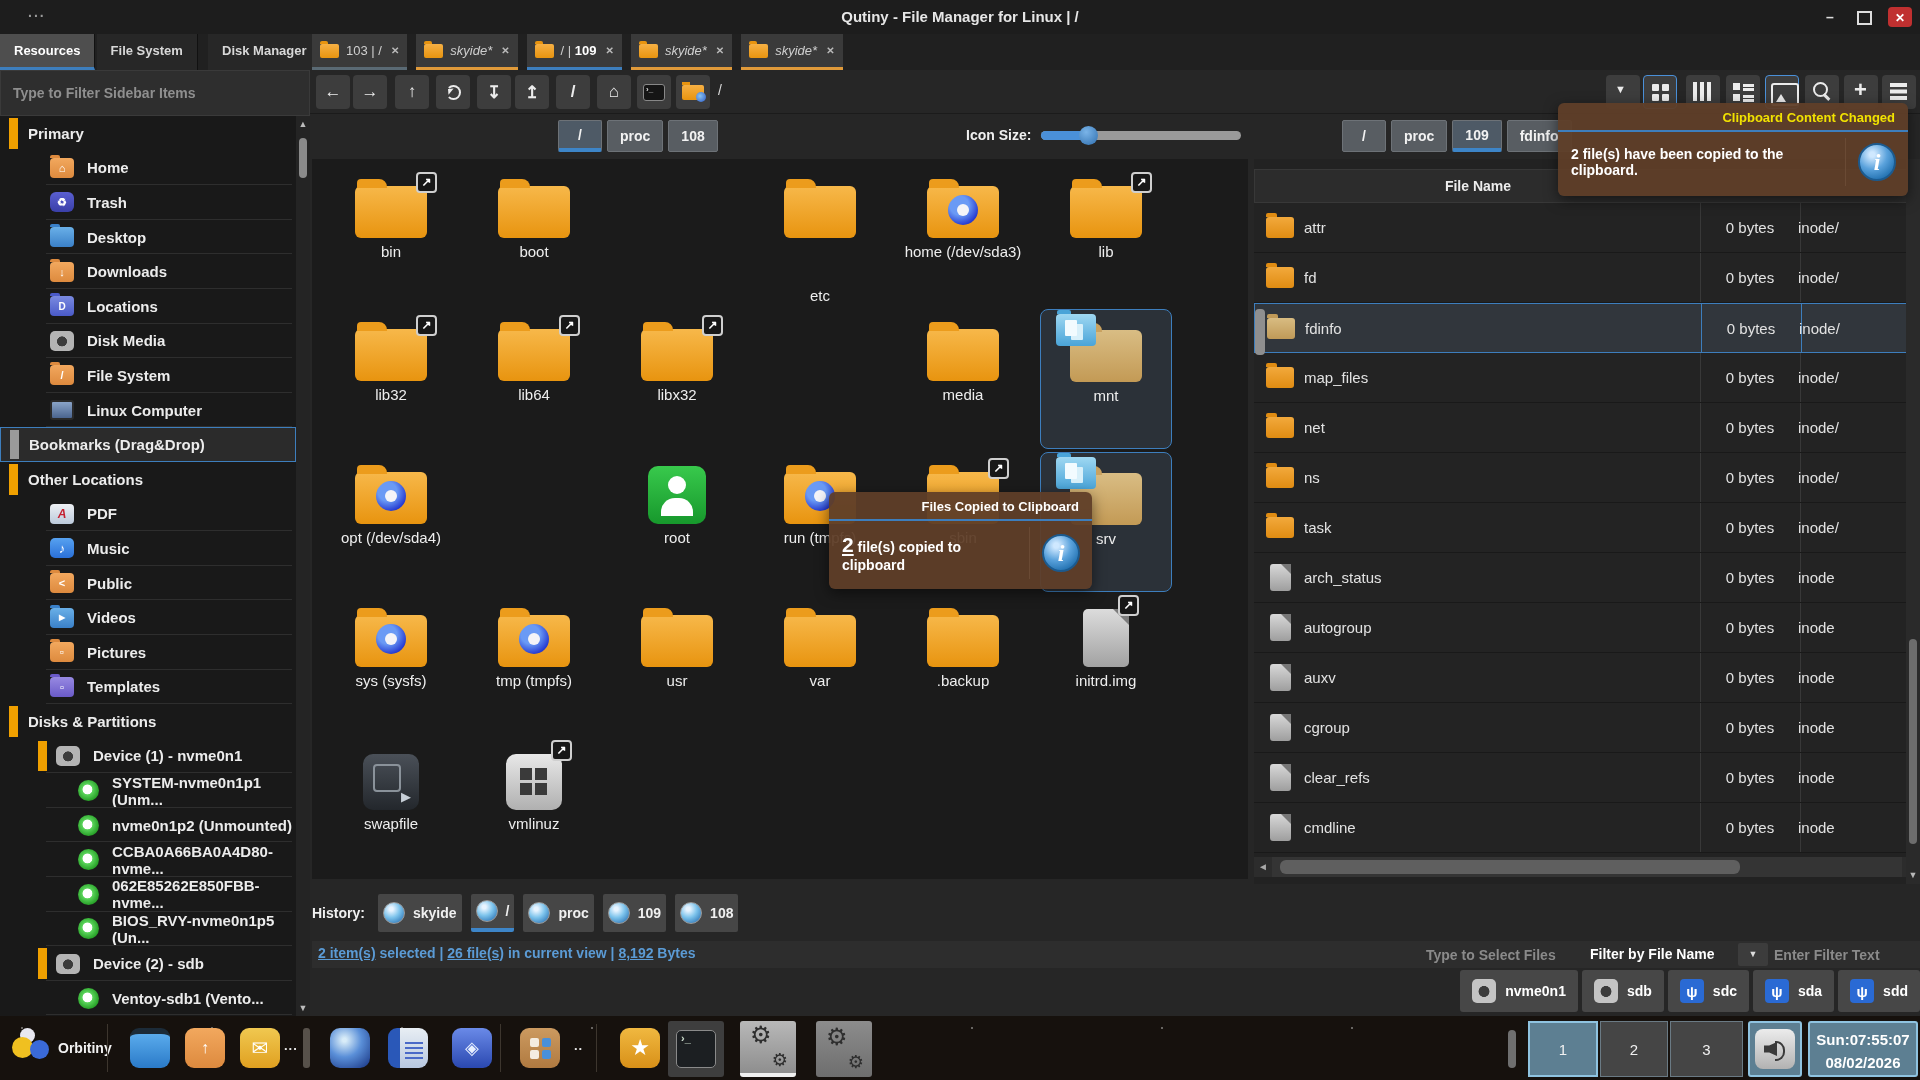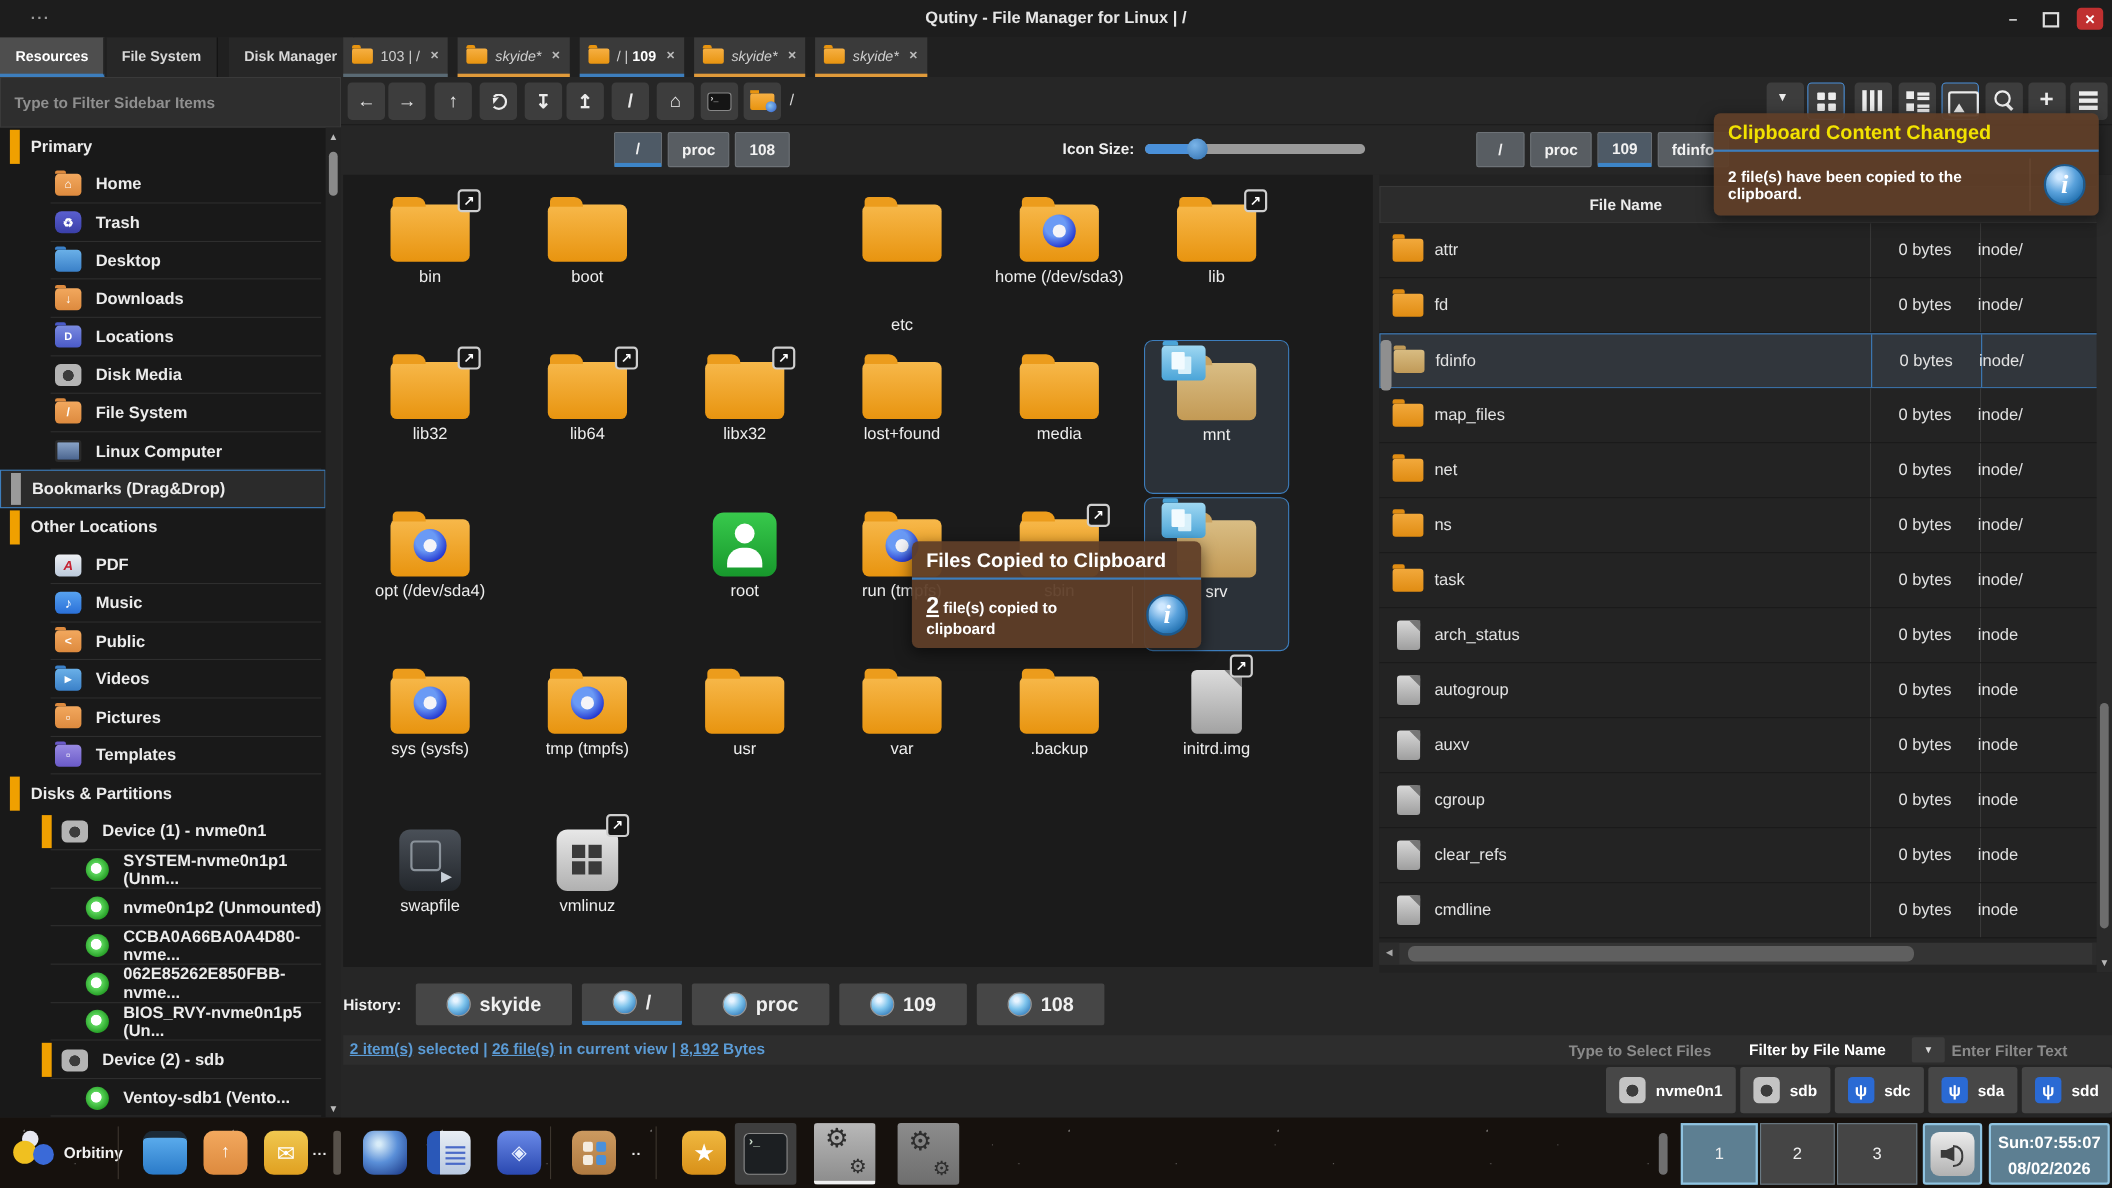--- a/index.html
+++ b/index.html
@@ -191,40 +191,40 @@
   #rp-vthumb { position:absolute; left:1px; top:150px; width:10px; height:46px; background:#8f8f8f; border-radius:4px; }
   #rp-hscroll { position:absolute; left:0; top:698px; width:666px; height:20px; background:#343434; }
   #rp-hscroll .harr { position:absolute; top:0; width:18px; height:20px; color:#a8a8a8; font-size:10px; text-align:center; line-height:20px; background:#2c2c2c;}
   #rp-hscroll .hthumb { position:absolute; left:26px; top:3px; width:460px; height:14px; background:#5f5f5f; border-radius:6px; }
   #v-scroll { position:absolute; left:1906px; top:159px; width:14px; height:725px; background:#2a2a2a; }
   #v-scroll .thumb { position:absolute; left:3px; top:480px; width:8px; height:205px; background:#6d6d6d; border-radius:4px; }
   #v-scroll .arr { position:absolute; left:0; bottom:4px; width:14px; color:#b8b8b8; font-size:9px; text-align:center; }
 
   
   .notif { position:absolute; background:rgba(95,62,40,0.95); border-radius:6px; box-shadow:0 4px 14px rgba(0,0,0,.5); z-index:60; overflow:hidden;}
-  .notif .ntitle { padding:7px 13px 5px; font-size:18px; font-weight:bold; color:#fff; }
+  .notif .ntitle { padding:7px 13px 5px; font-size:13px; font-weight:bold; color:#fff;text-align:right; }
   .notif .ndiv { height:2px; background:#3d7ebd; }
   .notif .nbody { position:relative; display:flex; align-items:center; height:calc(100% - 33px); }
   .notif .ntext { flex:1; padding:0 13px; font-size:14px; font-weight:bold; color:#fff; }
   .notif .nsep { width:1px; height:80%; background:#6a4a34; }
   .notif .nicon-wrap { width:62px; display:flex; align-items:center; justify-content:center; }
   .info-ic { width:38px; height:38px; border-radius:50%; border:2px solid #1c5a8e;
     background:radial-gradient(circle at 36% 28%, #cfe8ff 8%, #5aa2dc 45%, #1a6aaa 85%);
     color:#fff; font-family:"Liberation Serif",serif; font-style:italic; font-weight:bold; font-size:24px;
     display:flex; align-items:center; justify-content:center; }
   #notif-center { left:829px; top:492px; width:263px; height:97px; }
   #notif-center .big2 { font-size:21px; text-decoration:underline; }
   #notif-tr { left:1558px; top:103px; width:350px; height:93px; }
   #notif-tr .ntitle { color:#f2e200; }
 
   
   #history-row { position:absolute; left:312px; top:894px; width:940px; height:38px; display:flex; align-items:center; gap:9px;}
   #history-label { color:#f0f0f0; font-weight:bold; font-size:14px; margin-right:4px; }
-  .hbtn { height:38px; padding:0 28px; background:#464646; border-radius:2px; display:flex; align-items:center; gap:8px;
-    color:#f0f0f0; font-weight:bold; font-size:18px; }
+  .hbtn { height:38px; padding:0 5px; background:#464646; border-radius:2px; display:flex; align-items:center; gap:8px;
+    color:#f0f0f0; font-weight:bold; font-size:14px; }
   .hbtn.active { border-bottom:4px solid #3d85c8; }
   .hglobe { width:22px; height:22px; border-radius:50%; border:1px solid #999;
     background:radial-gradient(circle at 36% 30%, #e8f4ff 10%, #7ec4ec 45%, #2a72b4 90%); }
   #status-strip { position:absolute; left:312px; top:941px; width:1608px; height:27px; background:#2d2d2d; }
   #status-text { position:absolute; left:6px; top:4px; font-size:14px; font-weight:bold; color:#5b9bd5; white-space:pre;}
   #status-text .u { text-decoration:underline; }
   #select-input { position:absolute; left:1114px; top:0; width:150px; height:27px; background:transparent; border:none;
     color:#e0e0e0; font-size:14px; font-weight:bold; font-family:"Liberation Sans",sans-serif;}
   #select-input::placeholder { color:#8a8a8a; opacity:1;}
   #filter-mode { position:absolute; left:1268px; top:0; width:158px; height:27px; color:#fff; font-size:14px; font-weight:bold; line-height:27px; padding-left:10px; }
@@ -603,26 +603,20 @@
       <div class="glabel">lib64</div>
     </div>
     <div class="gcell" style="left: 299px; top: 150px;">
       <div class="gicon">
         <div class="gfold">
           <span class="em-link"></span>
         </div>
       </div>
       <div class="glabel">libx32</div>
     </div>
-    <div class="gcell" style="left: 442px; top: 150px;">
-      <div class="gicon">
-        <div class="gfold"></div>
-      </div>
-      <div class="glabel">lost+found</div>
-    </div>
     <div class="gcell" style="left: 585px; top: 150px;">
       <div class="gicon">
         <div class="gfold"></div>
       </div>
       <div class="glabel">media</div>
     </div>
     <div class="gcell sel" style="left: 728px; top: 150px;">
       <div class="gicon">
         <div class="gfold tan">
           <span class="em-copy"></span>

